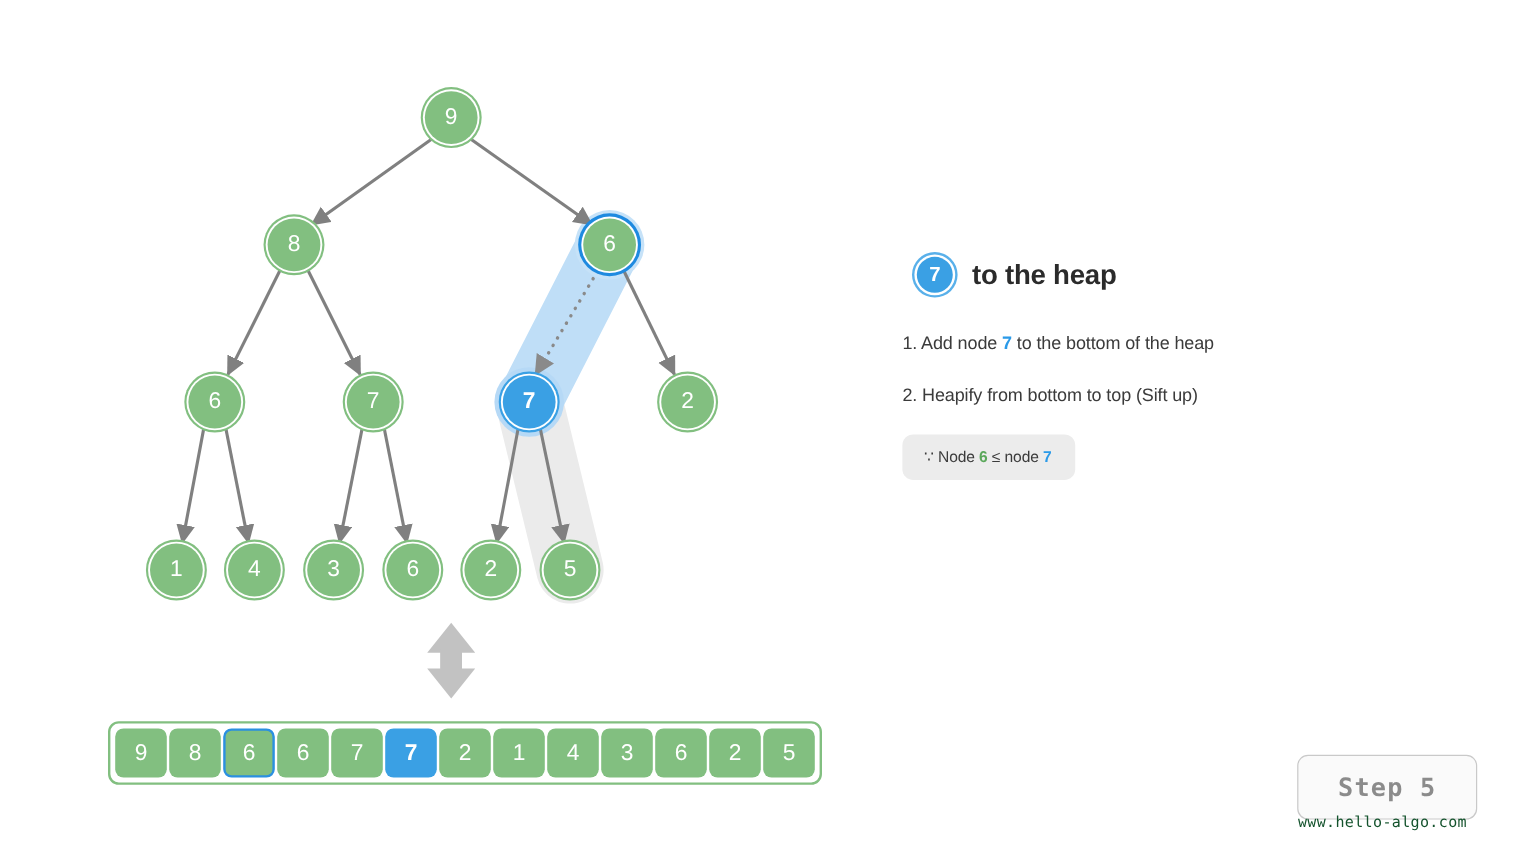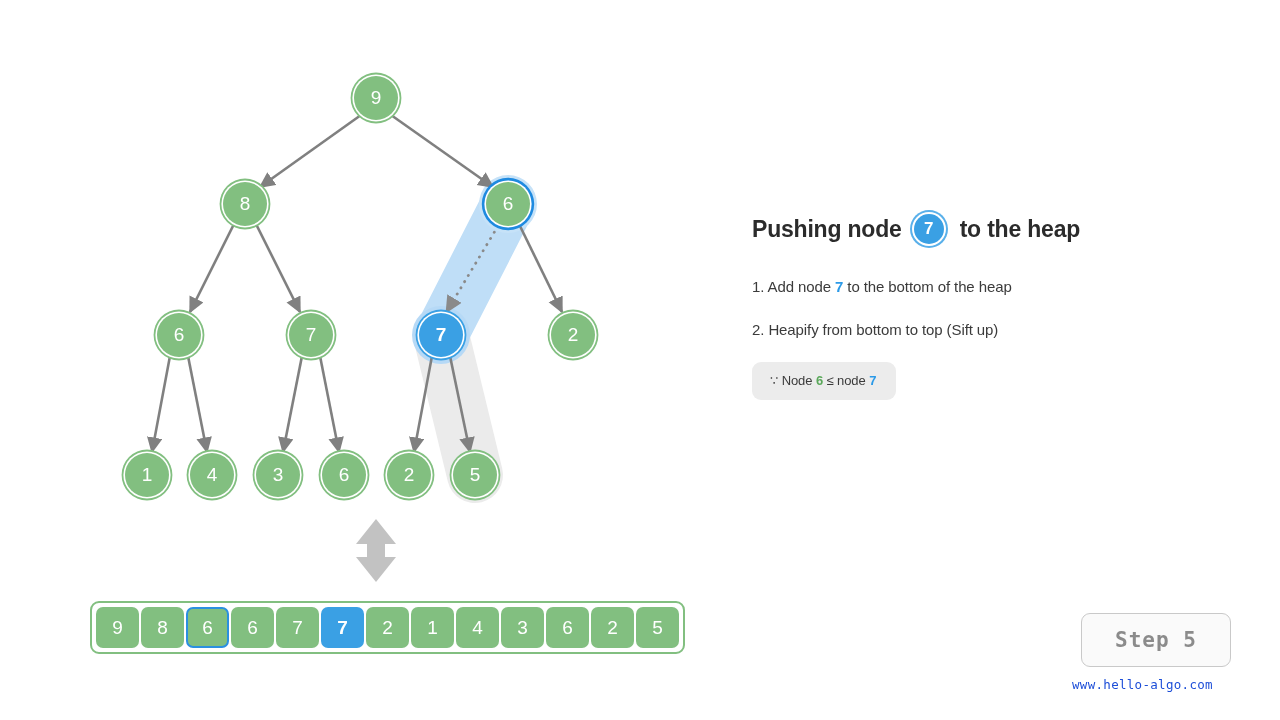--- a/index.html
+++ b/index.html
@@ -79,44 +79,44 @@
     font-size: 13px;
     color: #3b3b3b;
     white-space: nowrap;
     letter-spacing: -0.1px;
   }
 
   
   .step-badge {
     position: absolute;
     left: 1081px;
-    top: 613px;
+    top: 629px;
     width: 148px;
     height: 52px;
     border: 1.5px solid #c9c9c9;
     border-radius: 9px;
     background: #fafafa;
     display: flex;
     align-items: center;
     justify-content: center;
     font-family: "DejaVu Sans Mono", monospace;
     font-size: 21px;
     font-weight: bold;
     color: #8b8b8b;
     letter-spacing: 1px;
   }
   .watermark {
     position: absolute;
     left: 1072px;
     top: 677px;
     width: 160px;
-    text-align: left;
+    text-align: center;
     font-family: "DejaVu Sans Mono", monospace;
     font-size: 12.5px;
-    color: #1d4ed8;
+    color: #14532d;
     letter-spacing: 0.3px;
   }
 
   
   .node {
     position: absolute;
     width: 44px;
     height: 44px;
     margin-left: -22px;
     margin-top: -22px;
@@ -246,21 +246,20 @@
     <div class="cell">1</div>
     <div class="cell">4</div>
     <div class="cell">3</div>
     <div class="cell">6</div>
     <div class="cell">2</div>
     <div class="cell">5</div>
   </div>
 
   <div class="panel">
     <div class="panel-title">
-      <span>Pushing node</span>
       <span class="title-badge">7</span>
       <span>to the heap</span>
     </div>
 
     <div class="step-line">
       <span>1. Add node </span><span class="num-blue">7</span><span> to the bottom of the heap</span>
     </div>
 
     <div class="step-line">
       <span>2. Heapify from bottom to top (Sift up)</span>

